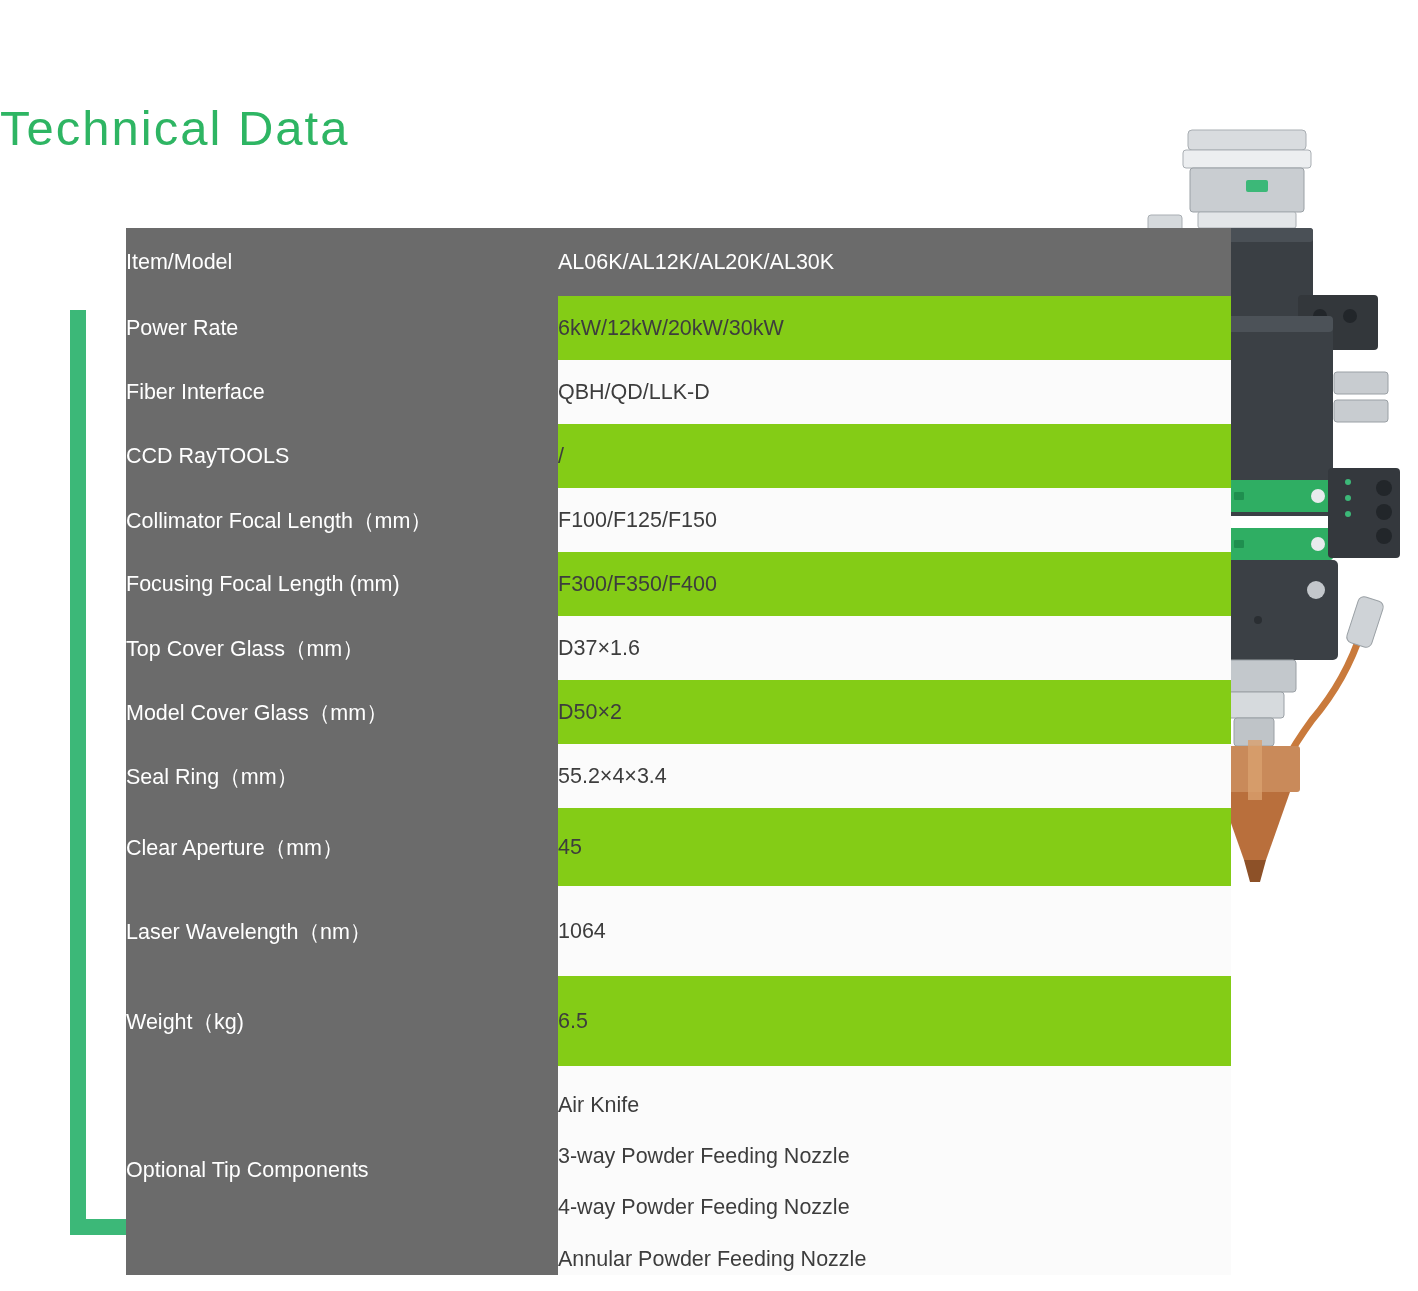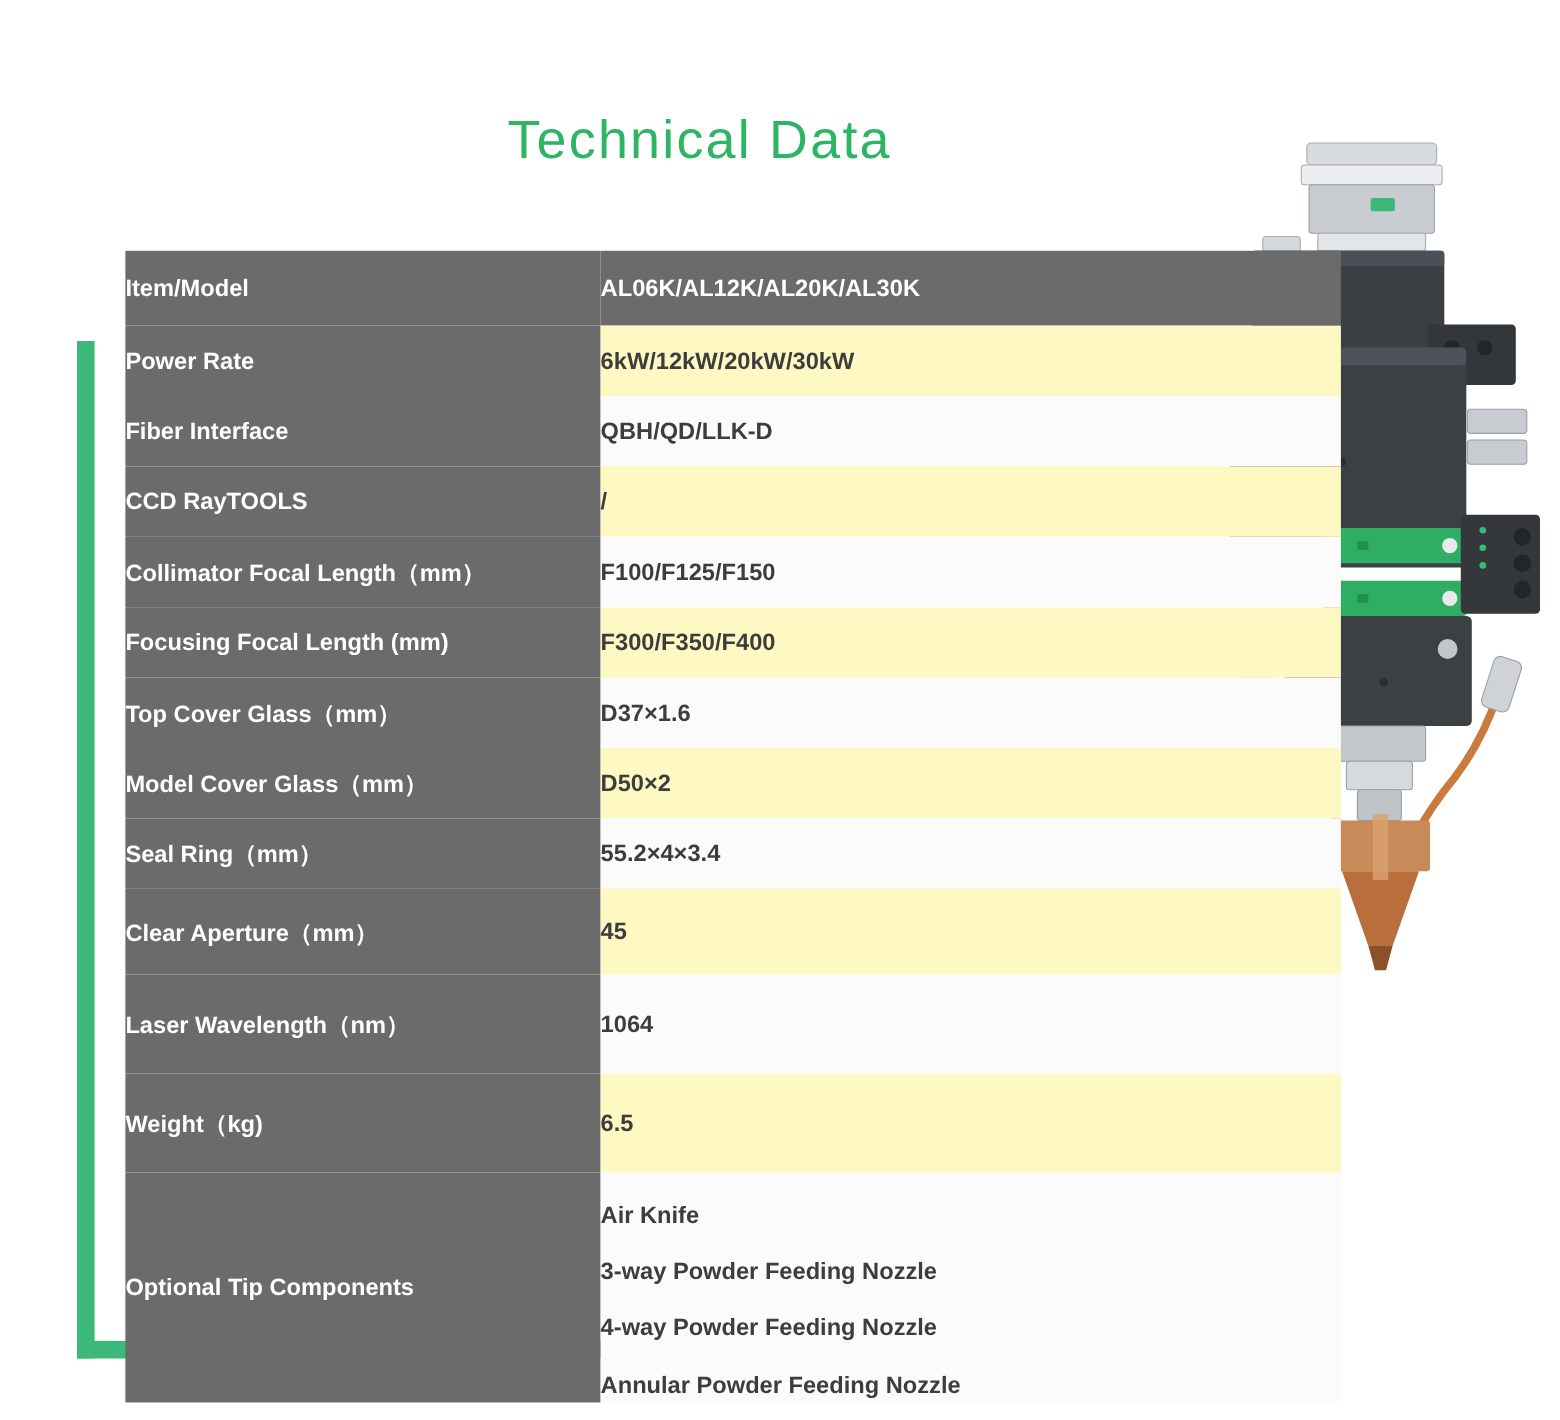--- a/index.html
+++ b/index.html
@@ -11,24 +11,24 @@
     width: 1418px;
     height: 1291px;
     position: relative;
     font-family: "Liberation Sans", sans-serif;
     overflow: hidden;
   }
 
   
   .page-title {
     position: absolute;
-    left: 16px;
+    left: 0;
     top: 100px;
     width: 1240px;
-    text-align: center;
+    text-align: left;
     font-size: 49px;
     font-weight: 400;
     letter-spacing: 2px;
     color: #2eb563;
   }
 
   
   .accent-frame {
     position: absolute;
     left: 70px;
@@ -36,43 +36,42 @@
     width: 975px;
     height: 925px;
     border-left: 16px solid #3cb878;
     border-bottom: 16px solid #3cb878;
     box-sizing: border-box;
   }
 
   
   .spec-table {
     position: absolute;
-    left: 114px;
+    left: 126px;
     top: 228px;
     width: 1105px;
     border-collapse: collapse;
     table-layout: fixed;
-    font-weight: bold;
   }
   .spec-table td {
     vertical-align: middle;
     padding: 0;
   }
   .cell-label {
     width: 432px;
     background: #6b6b6b;
     color: #ffffff;
     font-size: 21.5px;
     padding: 0 0 0 26px;
     height: 64px;
     box-sizing: border-box;
     white-space: nowrap;
   }
   .cell-value {
-    background: #fef9c3;
+    background: #84cc16;
     color: #3d3d3d;
     font-size: 21.5px;
     padding: 0 0 0 24px;
     height: 64px;
     box-sizing: border-box;
   }
   tr.alt .cell-value {
     background: #fbfbfb;
   }
   tr.head .cell-label,

